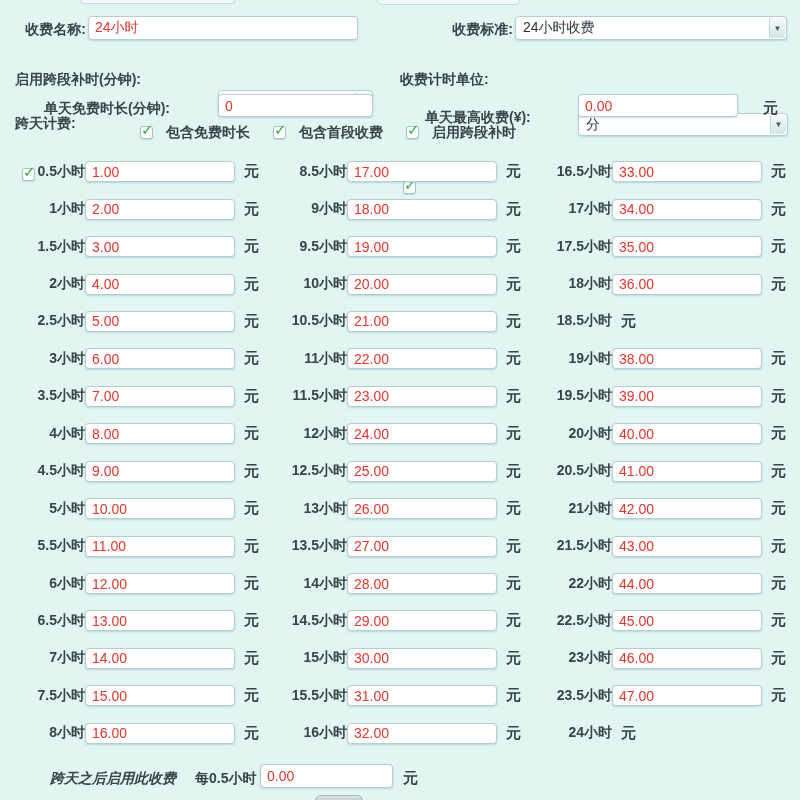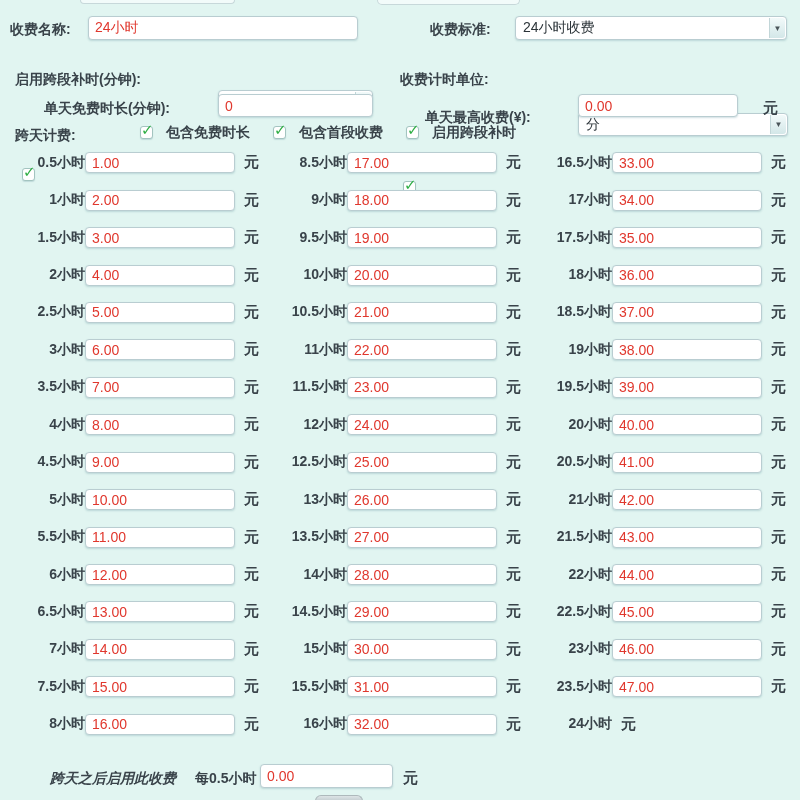--- a/index.html
+++ b/index.html
@@ -54,21 +54,21 @@
     box-shadow:0 1px 1px rgba(90,140,150,.25);
     cursor:pointer;
   }
   .cb .chk {
     position:absolute; left:0px; top:-5px;
     color:#2eae44; font-size:15px; font-weight:bold; line-height:15px;
   }
   .yuan { font-size:15px; font-weight:bold; color:#39434a; white-space:nowrap; }
   
   #fee-grid {
-    position:absolute; left:0; top:144px; width:800px;
+    position:absolute; left:0; top:153px; width:800px;
     display:grid;
     grid-template-columns:272px 256px 272px;
     grid-auto-rows:37.45px;
   }
   .cell { display:flex; align-items:center; }
   .cell .glabel {
     font-size:14px; font-weight:bold; color:#39434a;
     text-align:right; white-space:nowrap;
   }
   .cell input { height:21px; width:150px; font-size:14px; }
@@ -90,24 +90,24 @@
   }
   .row-flex { display:flex; align-items:center; }
   .gap6 { margin-left:13px; }
 </style>
 </head>
 <body>
 
 <div class="clip-top" style="left:80px;width:155px;height:4px;"></div>
 <div class="clip-top" style="left:377px;width:143px;height:5px;"></div>
 
-<div class="abs lbl" style="left:10px;top:21px;width:76px;">收费名称:</div>
+<div class="abs lbl" style="left:10px;top:21px;width:76px;text-align:right;">收费名称:</div>
 <input class="abs txtbox red" style="left: 88px; top: 16px; width: 270px; height: 24px;" value="24小时">
 
-<div class="abs lbl" style="left:430px;top:21px;width:83px;">收费标准:</div>
+<div class="abs lbl" style="left:430px;top:21px;width:83px;text-align:right;">收费标准:</div>
 <div class="abs combo" style="left:515px;top:16px;width:272px;height:24px;">
   <span class="val">24小时收费</span>
   <span class="dd">▼</span>
 </div>
 
 <div class="abs lbl" style="left:15px;top:71px;">启用跨段补时(分钟):</div>
 <div class="abs combo" style="left:218px;top:66px;width:155px;height:23px;">
   <span class="val">30</span>
   <span class="dd">▼</span>
 </div>
@@ -124,21 +124,21 @@
 <div class="abs lbl" style="left:44px;top:100px;">单天免费时长(分钟):</div>
 <input class="abs txtbox red" style="left: 218px; top: 94px; width: 155px; height: 23px;" value="0">
 
 <div class="abs cb" style="left:403px;top:98px;">
   <span class="chk">✓</span>
 </div>
 <div class="abs lbl" style="left:425px;top:100px;margin-top:9px;">单天最高收费(¥):</div>
 <input class="abs txtbox red" style="left: 578px; top: 94px; width: 160px; height: 23px;" value="0.00">
 <div class="abs yuan" style="left:763px;top:99px;">元</div>
 
-<div class="abs lbl" style="left:15px;top:127px;">跨天计费:</div>
+<div class="abs lbl" style="left:15px;top:115px;">跨天计费:</div>
 <div class="abs row-flex" style="left:140px;top:124px;gap:23px;" id="cross-day-options">
   <div class="row-flex">
     <span class="cb">
       <span class="chk">✓</span>
     </span>
     <span class="lbl gap6">包含免费时长</span>
   </div>
 
   <div class="row-flex">
     <span class="cb">
@@ -235,21 +235,20 @@
   </div>
 
   <div class="cell c2">
     <span class="glabel">10.5小时</span>
     <input class="txtbox red" value="21.00" style="">
     <span class="yuan">元</span>
   </div>
 
   <div class="cell c3">
     <span class="glabel">18.5小时</span>
-    <input class="txtbox red" value="37.00" style="">
     <span class="yuan">元</span>
   </div>
 
   <div class="cell c1">
     <span class="glabel">3小时</span>
     <input class="txtbox red" value="6.00" style="">
     <span class="yuan">元</span>
   </div>
 
   <div class="cell c2">

